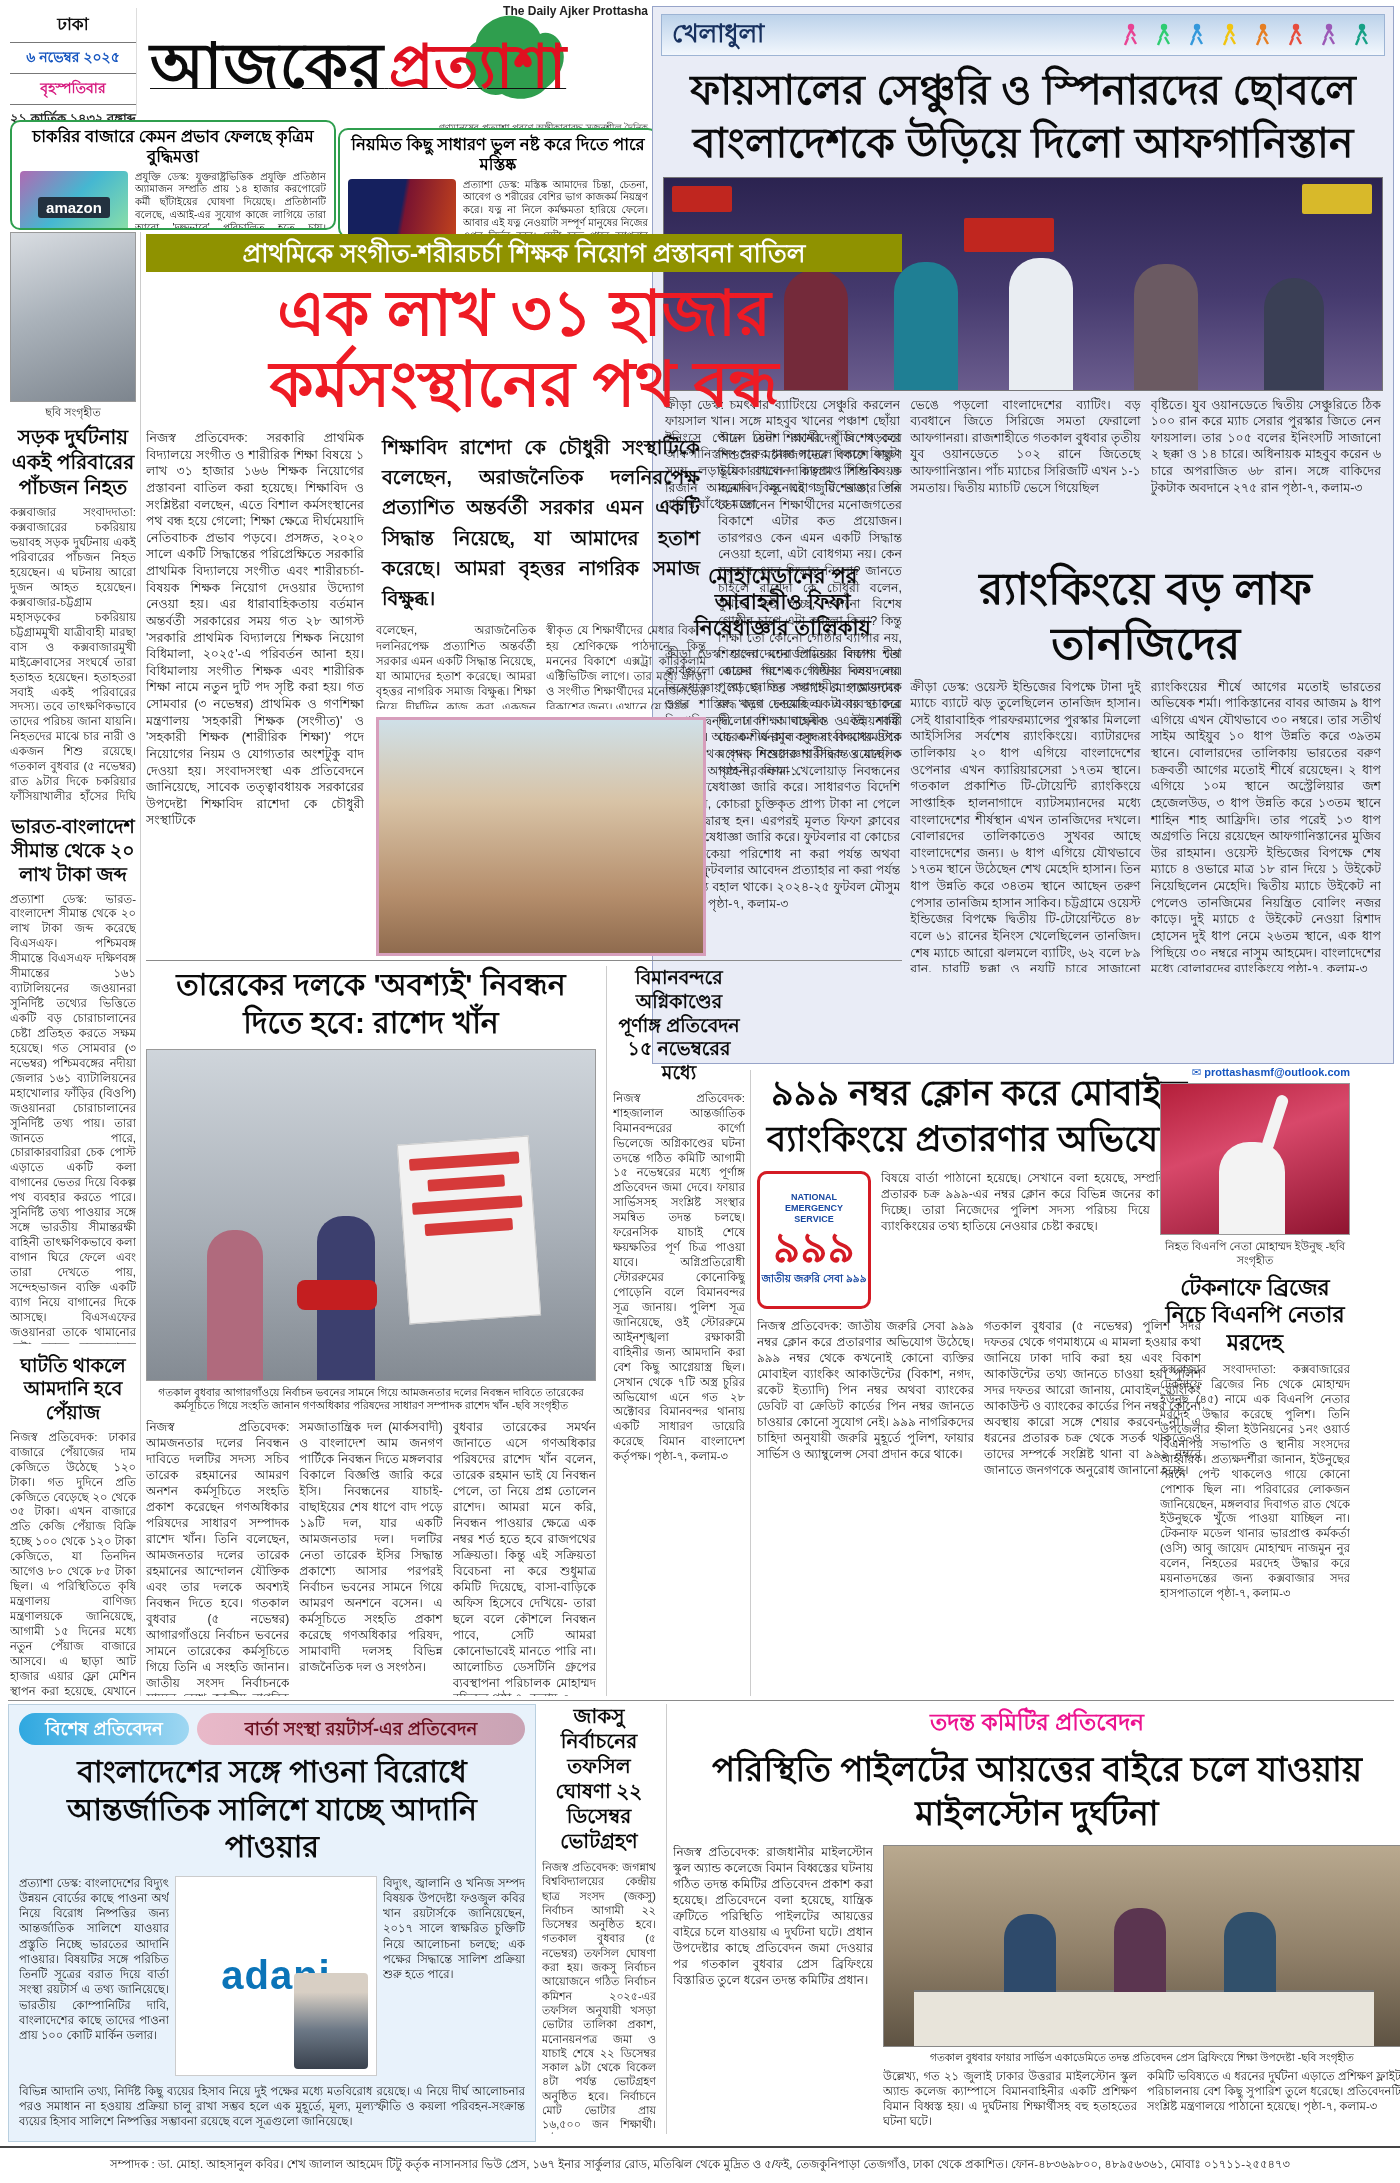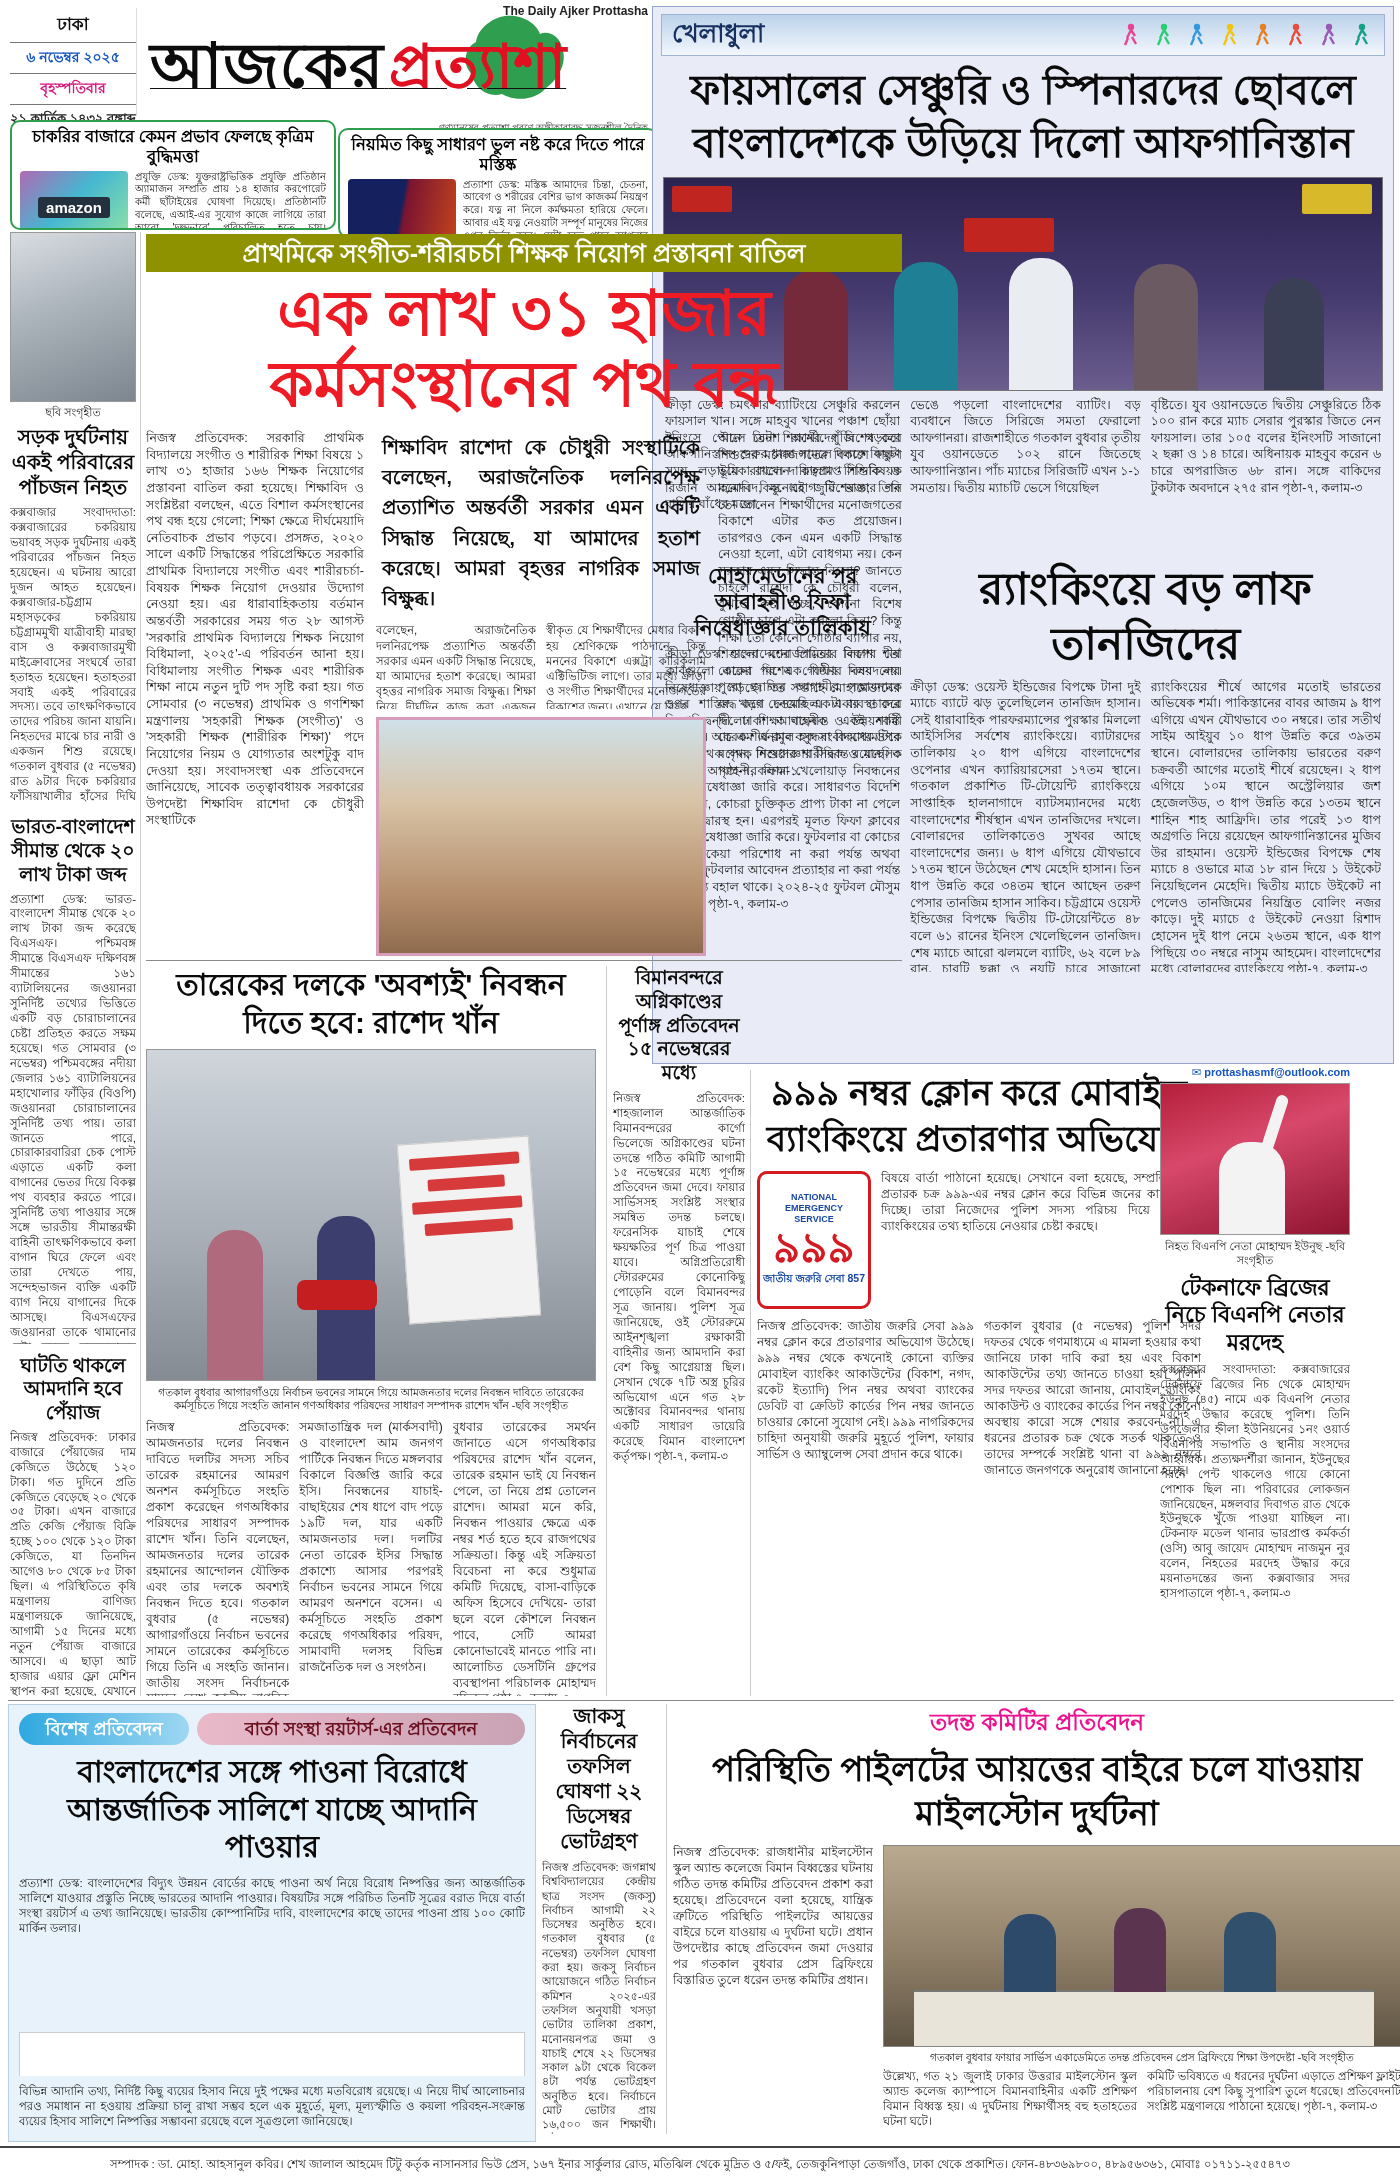--- a/index.html
+++ b/index.html
@@ -247,21 +247,21 @@
   <div class="abs" style="left:750px;top:1070px;width:444px;height:626px;overflow:hidden;border-left:1px solid #ccc;padding-left:6px;">
     <div class="h-center" style="font-size:35px;line-height:1.3;margin-bottom:10px;">৯৯৯ নম্বর ক্লোন করে মোবাইল ব্যাংকিংয়ে প্রতারণার অভিযোগ</div>
     <div style="display:flex;gap:10px;margin-bottom:8px;">
       <div class="badge999">
         <div class="nes">
           <div>NATIONAL</div>
           <div>EMERGENCY</div>
           <div>SERVICE</div>
         </div>
         <div class="num">৯৯৯</div>
-        <div class="cap">জাতীয় জরুরি সেবা 857</div>
+        <div class="cap">জাতীয় জরুরি সেবা ৯৯৯</div>
       </div>
       <div class="body-txt" style="flex:1;height:140px;font-size:12px;">বিষয়ে বার্তা পাঠানো হয়েছে। সেখানে বলা হয়েছে, সম্প্রতি একটি প্রতারক চক্র ৯৯৯-এর নম্বর ক্লোন করে বিভিন্ন জনের কাছে ফোন দিচ্ছে। তারা নিজেদের পুলিশ সদস্য পরিচয় দিয়ে মোবাইল ব্যাংকিংয়ের তথ্য হাতিয়ে নেওয়ার চেষ্টা করছে।</div>
     </div>
     <div style="display:flex;gap:10px;height:400px;overflow:hidden;">
       <div class="body-txt" style="flex:1;font-size:12px;">নিজস্ব প্রতিবেদক: জাতীয় জরুরি সেবা ৯৯৯ নম্বর ক্লোন করে প্রতারণার অভিযোগ উঠেছে। ৯৯৯ নম্বর থেকে কখনোই কোনো ব্যক্তির মোবাইল ব্যাংকিং আকাউন্টের (বিকাশ, নগদ, রকেট ইত্যাদি) পিন নম্বর অথবা ব্যাংকের ডেবিট বা ক্রেডিট কার্ডের পিন নম্বর জানতে চাওয়ার কোনো সুযোগ নেই। ৯৯৯ নাগরিকদের চাহিদা অনুযায়ী জরুরি মুহূর্তে পুলিশ, ফায়ার সার্ভিস ও অ্যাম্বুলেন্স সেবা প্রদান করে থাকে।</div>
       <div class="body-txt" style="flex:1;font-size:12px;">গতকাল বুধবার (৫ নভেম্বর) পুলিশ সদর দফতর থেকে গণমাধ্যমে এ মামলা হওয়ার কথা জানিয়ে ঢাকা দাবি করা হয় এবং বিকাশ আকাউন্টের তথ্য জানতে চাওয়া হয়। পুলিশ সদর দফতর আরো জানায়, মোবাইল ব্যাংকিং আকাউন্ট ও ব্যাংকের কার্ডের পিন নম্বর কোনো অবস্থায় কারো সঙ্গে শেয়ার করবেন না। এ ধরনের প্রতারক চক্র থেকে সতর্ক থাকতে ও তাদের সম্পর্কে সংশ্লিষ্ট থানা বা ৯৯৯ নম্বরে জানাতে জনগণকে অনুরোধ জানানো হচ্ছে।</div>
     </div>
   </div>
 
   <div class="abs" style="left:1160px;top:1066px;width:190px;height:630px;overflow:hidden;">
@@ -279,21 +279,21 @@
   </div>
 
   <div class="abs hline" style="left:8px;top:1700px;width:1386px;"></div>
 
   <div class="abs adanibox" style="left:8px;top:1704px;width:506px;height:420px;">
     <div style="display:flex;gap:8px;margin-bottom:8px;">
       <div class="pill pill-blue" style="flex:0 0 170px;font-size:18px;line-height:32px;">বিশেষ প্রতিবেদন</div>
       <div class="pill pill-pink" style="flex:1;font-size:18px;line-height:32px;">বার্তা সংস্থা রয়টার্স-এর প্রতিবেদন</div>
     </div>
     <div class="h-center" style="font-size:30px;margin-bottom:10px;">বাংলাদেশের সঙ্গে পাওনা বিরোধে আন্তর্জাতিক সালিশে যাচ্ছে আদানি পাওয়ার</div>
-    <div style="display:flex;gap:6px;height:200px;overflow:hidden;flex-direction:column;">
+    <div style="display:flex;gap:6px;height:200px;overflow:hidden;">
       <div class="body-txt" style="flex:0 0 150px;font-size:11.5px;">প্রত্যাশা ডেস্ক: বাংলাদেশের বিদ্যুৎ উন্নয়ন বোর্ডের কাছে পাওনা অর্থ নিয়ে বিরোধ নিষ্পত্তির জন্য আন্তর্জাতিক সালিশে যাওয়ার প্রস্তুতি নিচ্ছে ভারতের আদানি পাওয়ার। বিষয়টির সঙ্গে পরিচিত তিনটি সূত্রের বরাত দিয়ে বার্তা সংস্থা রয়টার্স এ তথ্য জানিয়েছে। ভারতীয় কোম্পানিটির দাবি, বাংলাদেশের কাছে তাদের পাওনা প্রায় ১০০ কোটি মার্কিন ডলার।</div>
       <div class="adani-logo" style="flex:0 0 200px;">
         <span class="adani-word">adani</span>
         <div class="portrait"></div>
       </div>
       <div class="body-txt" style="flex:1;font-size:11.5px;">বিদ্যুৎ, জ্বালানি ও খনিজ সম্পদ বিষয়ক উপদেষ্টা ফওজুল কবির খান রয়টার্সকে জানিয়েছেন, ২০১৭ সালে স্বাক্ষরিত চুক্তিটি নিয়ে আলোচনা চলছে; এক পক্ষের সিদ্ধান্তে সালিশ প্রক্রিয়া শুরু হতে পারে।</div>
     </div>
     <div class="body-txt" style="margin-top:8px;height:92px;font-size:11.5px;">বিভিন্ন আদানি তথ্য, নির্দিষ্ট কিছু ব্যয়ের হিসাব নিয়ে দুই পক্ষের মধ্যে মতবিরোধ রয়েছে। এ নিয়ে দীর্ঘ আলোচনার পরও সমাধান না হওয়ায় প্রক্রিয়া চালু রাখা সম্ভব হলে এক মুহূর্তে, মূল্য, মূল্যস্ফীতি ও কয়লা পরিবহন-সংক্রান্ত ব্যয়ের হিসাব সালিশে নিষ্পত্তির সম্ভাবনা রয়েছে বলে সূত্রগুলো জানিয়েছে।</div>
   </div>
 

